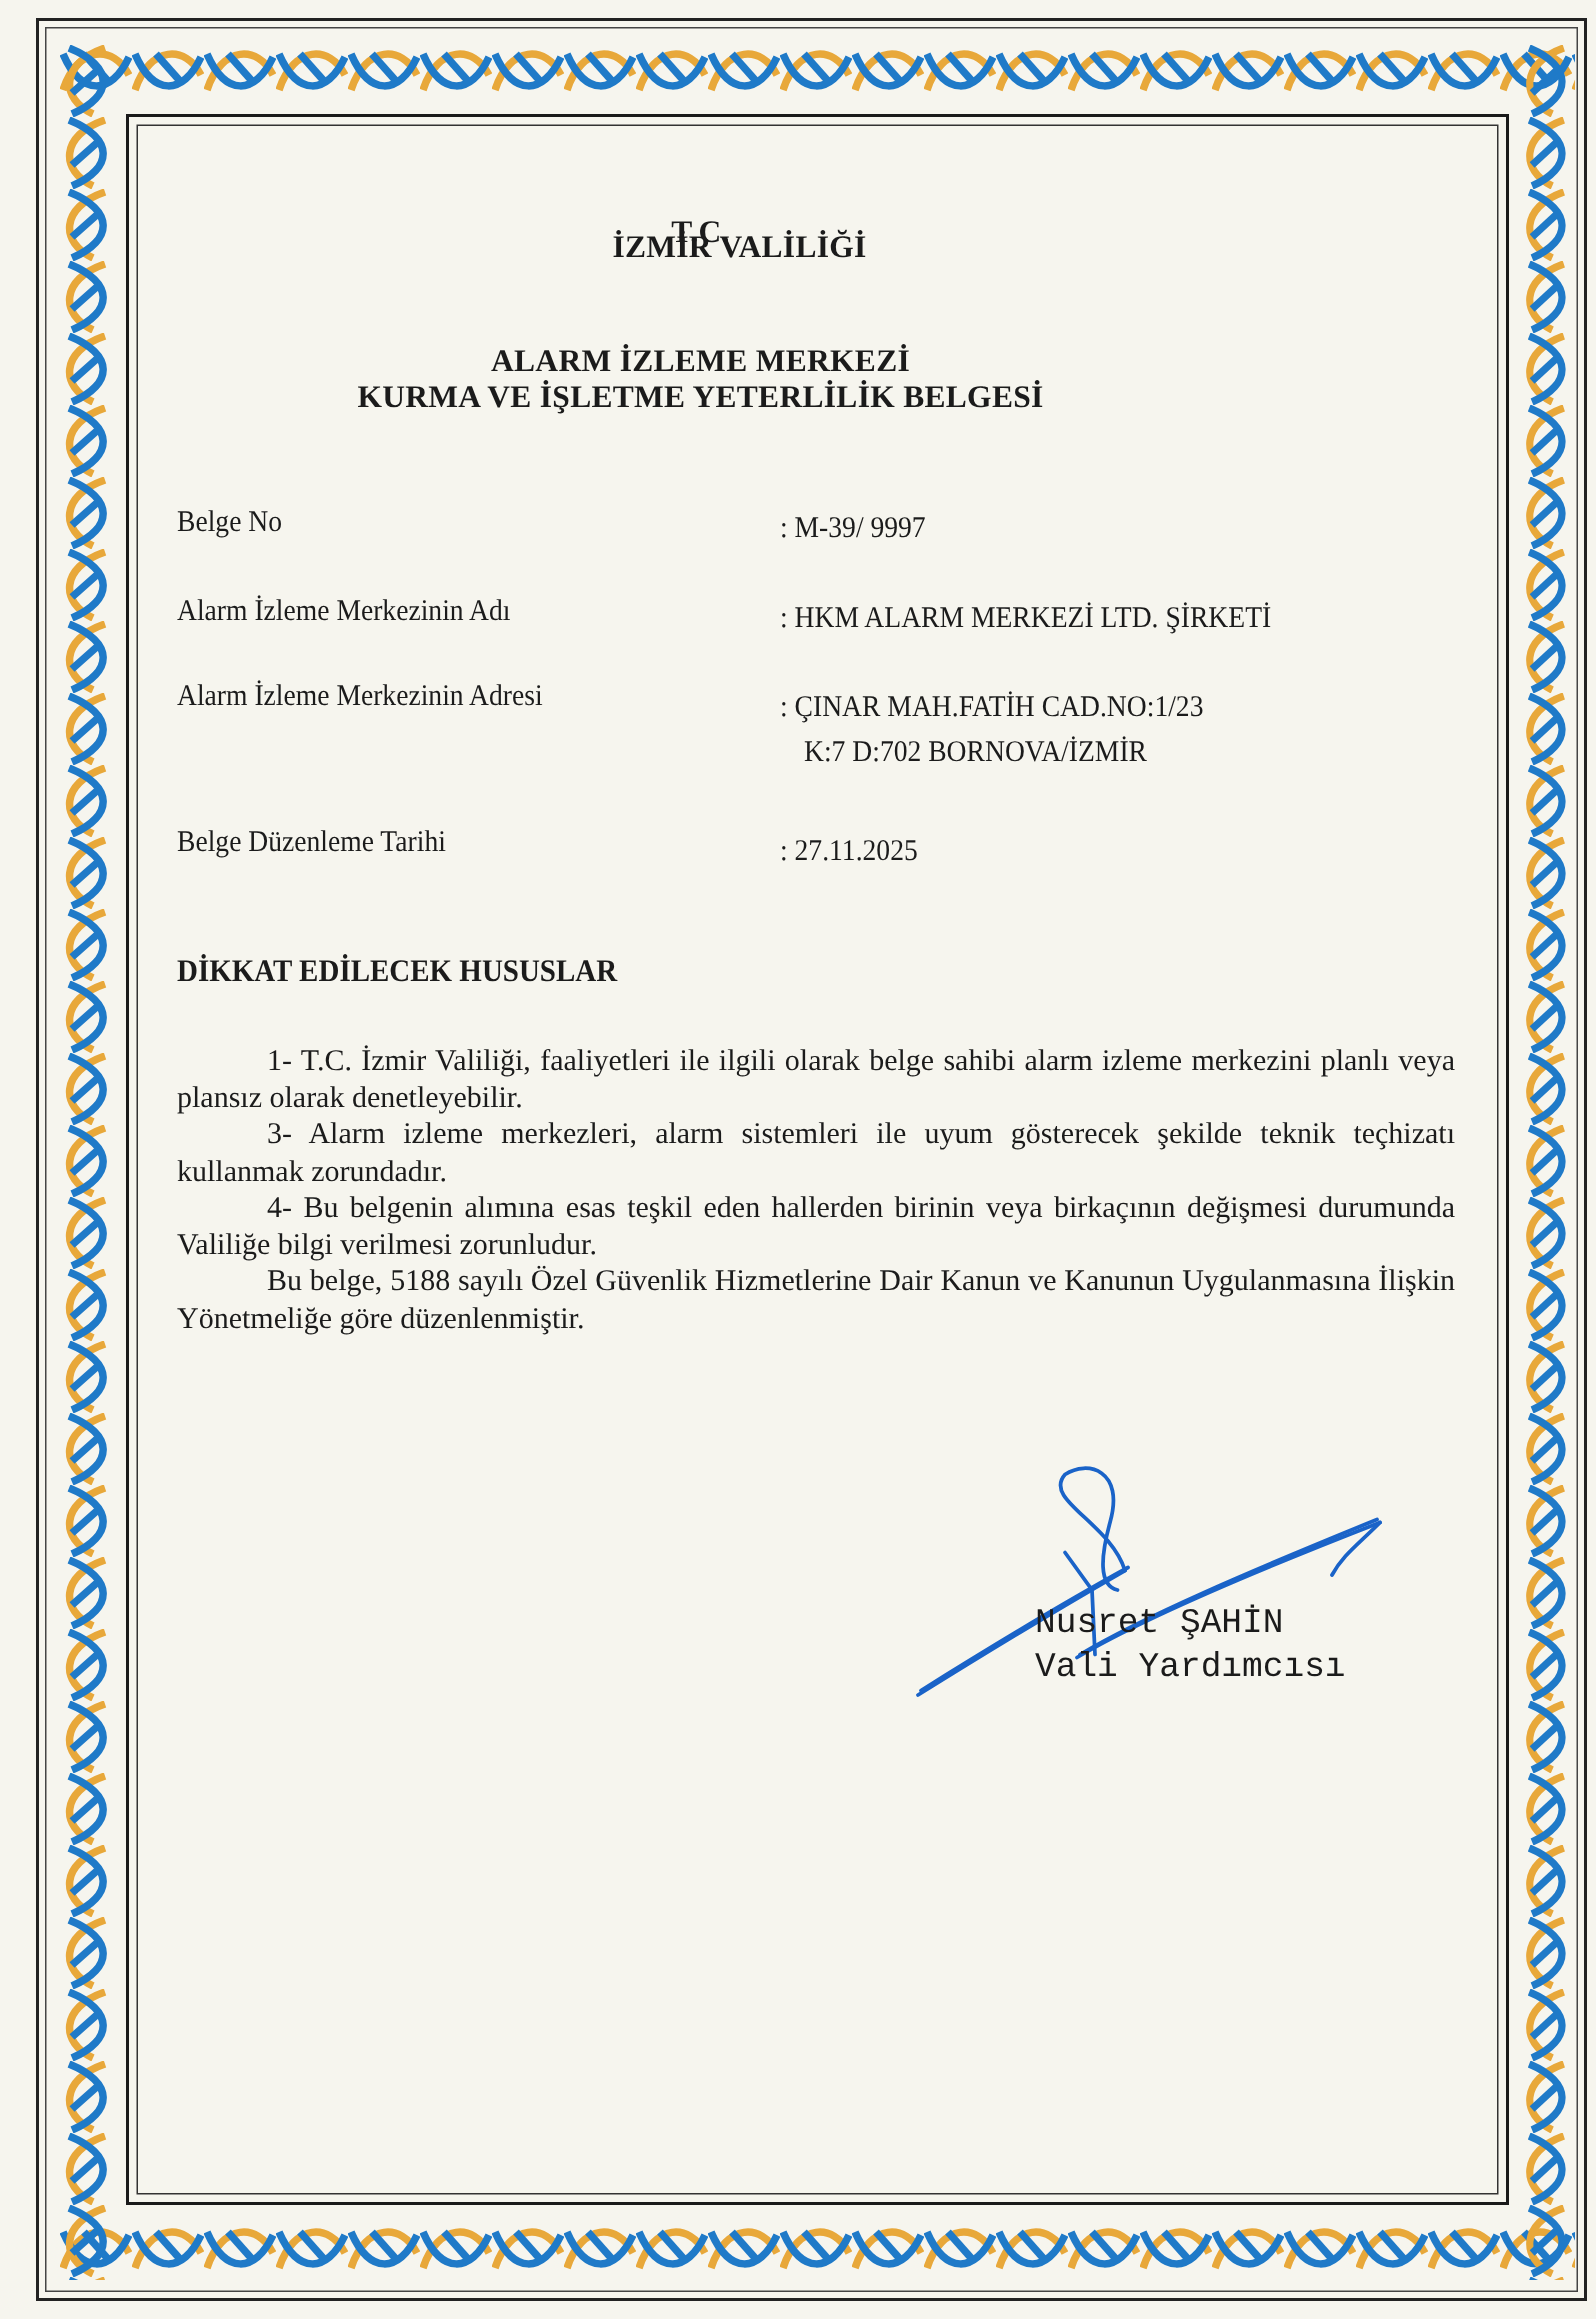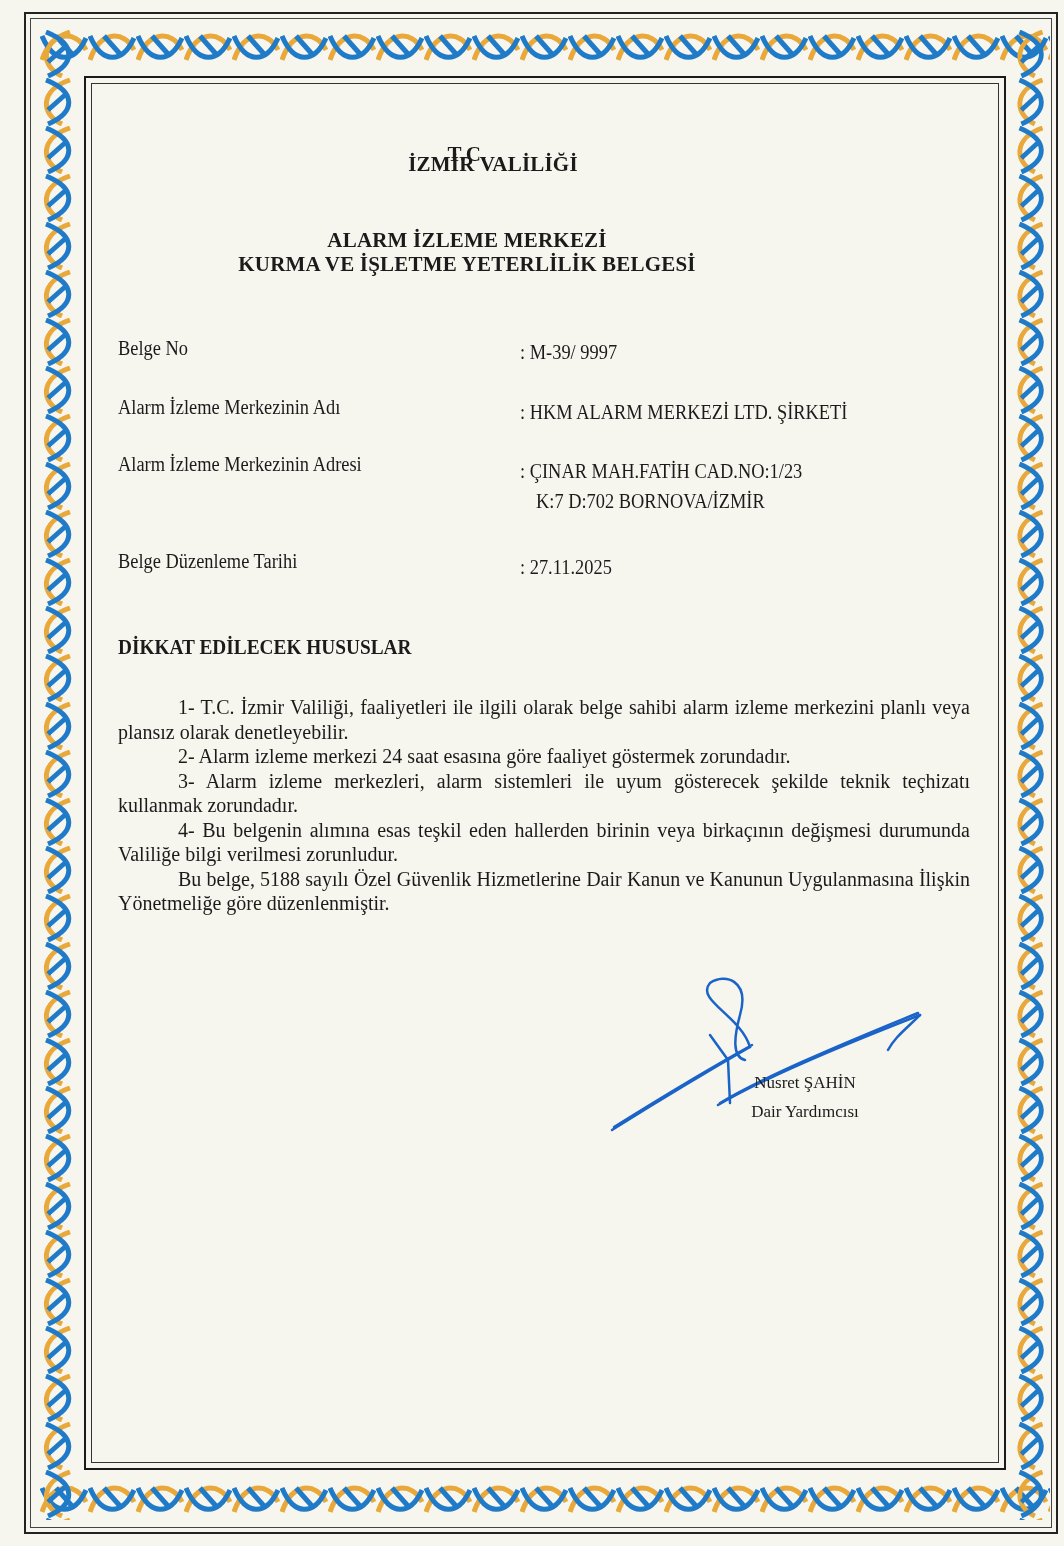--- a/index.html
+++ b/index.html
@@ -39,22 +39,22 @@
   .section-title {
     position: absolute; left: 118px; top: 635px; font-weight: bold; font-size: 21px;
     transform: scaleX(0.92); transform-origin: left center;
   }
   .body-text {
     position: absolute; left: 118px; width: 852px; font-size: 20px; line-height: 24.5px;
     text-align: justify;
   }
   .body-text p { margin: 0; text-indent: 60px; text-align-last: left; }
   .signature-block {
-    position: absolute; left: 690px; top: 1068px; width: 230px; text-align: center;
-    font-size: 17px; line-height: 29px;
+    position: absolute; left: 690px; top: 1068px; width: 230px; 
+    font-size: 23px; line-height: 29px; font-family: Liberation Mono, monospace;
   }
   .signature {
     position: absolute; left: 600px; top: 975px; width: 330px; height: 160px;
   }
 </style>
 </head>
 <body>
 
 <div class="outer-frame"></div>
 
@@ -110,35 +110,34 @@
 <div class="field-value" style="left:520px; top:460px;">: ÇINAR MAH.FATİH CAD.NO:1/23</div>
 <div class="field-value" style="left:536px; top:490px;">K:7 D:702  BORNOVA/İZMİR</div>
 
 <div class="field-label" style="left:118px; top:550px;">Belge Düzenleme Tarihi</div>
 <div class="field-value" style="left:520px; top:556px;">: 27.11.2025</div>
 
 <div class="section-title">DİKKAT EDİLECEK HUSUSLAR</div>
 
 <div class="body-text" style="top:695px;">
   <p>1- T.C. İzmir Valiliği, faaliyetleri ile ilgili olarak belge sahibi alarm izleme merkezini planlı veya plansız olarak denetleyebilir.</p>
-  <p>2- Alarm izleme merkezi 24 saat esasına göre faaliyet göstermek zorundadır.</p>
   <p>3- Alarm izleme merkezleri, alarm sistemleri ile uyum gösterecek şekilde teknik teçhizatı kullanmak zorundadır.</p>
   <p>4- Bu belgenin alımına esas teşkil eden hallerden birinin veya birkaçının değişmesi durumunda Valiliğe bilgi verilmesi zorunludur.</p>
   <p>Bu belge, 5188 sayılı Özel Güvenlik Hizmetlerine Dair Kanun ve Kanunun Uygulanmasına İlişkin Yönetmeliğe göre düzenlenmiştir.</p>
 </div>
 
 <div class="signature">
   <svg viewBox="0 0 330 160" width="330" height="160">
     <g fill="none" stroke="#1a63c8" stroke-width="2.5" stroke-linecap="round">
       <path d="M12 155 C 60 125, 110 95, 150 72"></path>
       <path d="M14 152 C 62 122, 112 92, 152 70"></path>
       <path d="M150 72 C 140 40, 95 25, 110 8 C 125 -2, 150 5, 140 40 C 134 62, 132 82, 145 85"></path>
       <path d="M110 60 L 128 85 L 130 128"></path>
       <path d="M118 130 C 160 105, 230 75, 320 40"></path>
       <path d="M120 128 C 162 103, 232 73, 318 38"></path>
       <path d="M320 40 C 305 55, 295 62, 288 75"></path>
     </g>
   </svg>
 </div>
 <div class="signature-block">
   <div>Nusret ŞAHİN</div>
-  <div>Dair Yardımcısı</div>
+  <div>Vali Yardımcısı</div>
 </div>
 
 </body></html>

